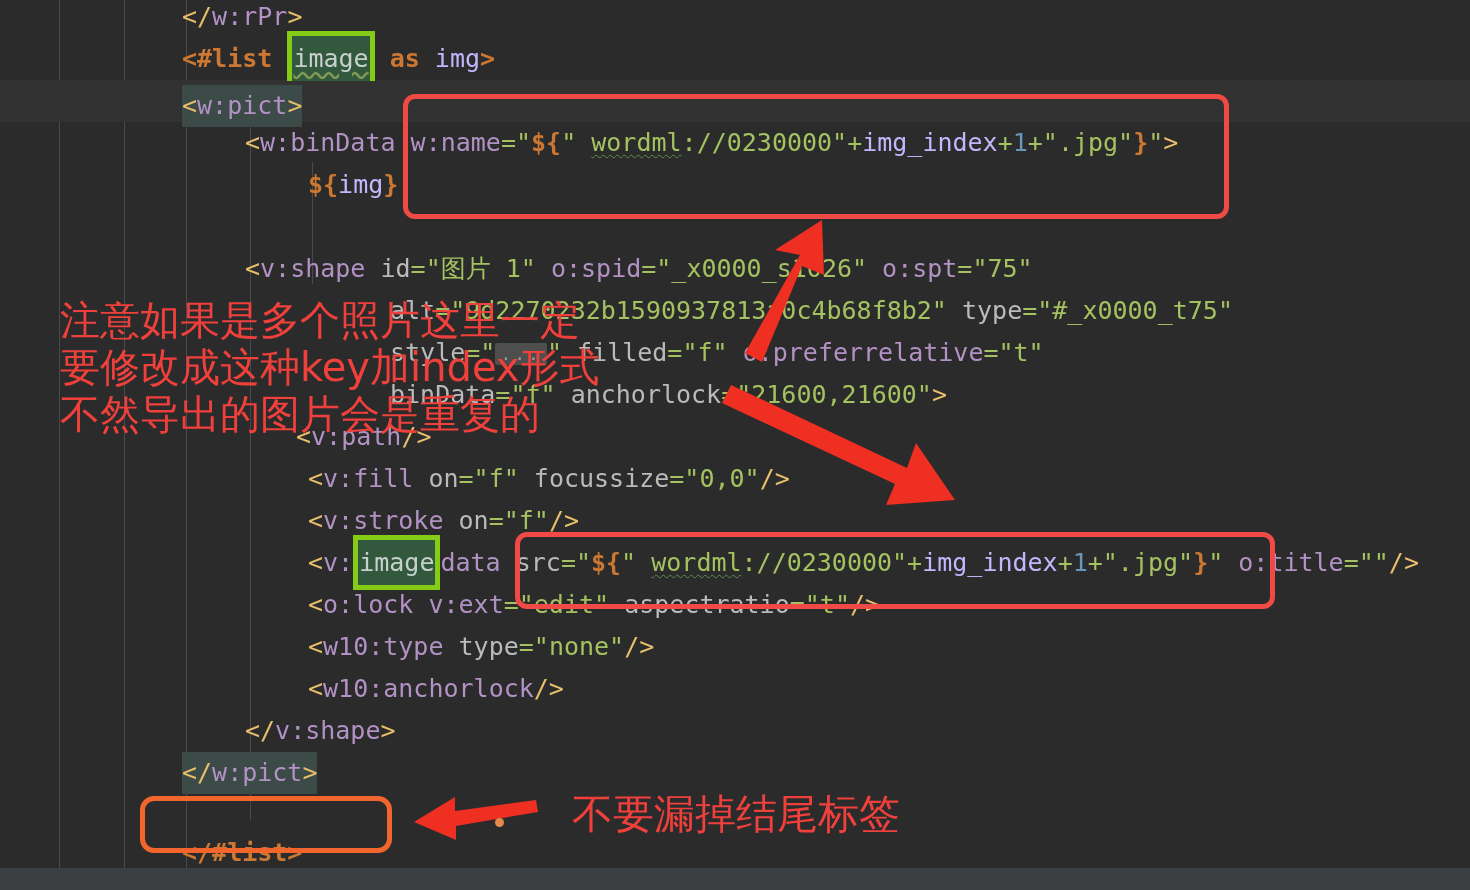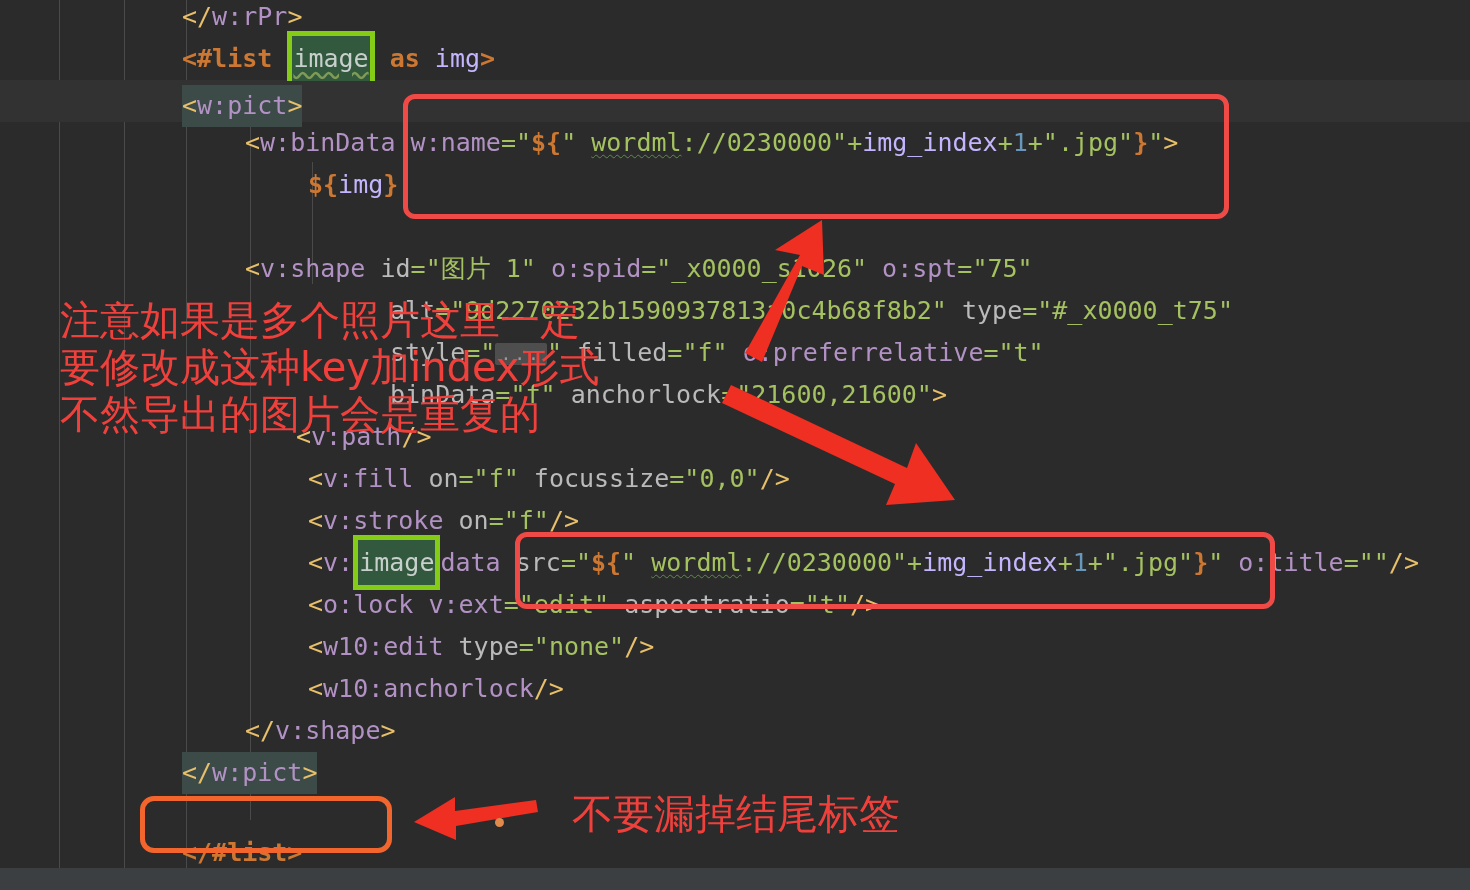--- a/index.html
+++ b/index.html
@@ -123,21 +123,21 @@
   <div class="line" style="top:416px"><span class="code" style="left:296px"><span class="t-punct">&lt;</span><span class="t-tag">v:path</span><span class="t-punct">/&gt;</span></span></div>
 
   <div class="line" style="top:458px"><span class="code" style="left:308px"><span class="t-punct">&lt;</span><span class="t-tag">v:fill</span><span class="t-white"> </span><span class="t-attr">on</span><span class="t-str">=</span><span class="t-str">"f"</span><span class="t-white"> </span><span class="t-attr">focussize</span><span class="t-str">=</span><span class="t-str">"0,0"</span><span class="t-punct">/&gt;</span></span></div>
 
   <div class="line" style="top:500px"><span class="code" style="left:308px"><span class="t-punct">&lt;</span><span class="t-tag">v:stroke</span><span class="t-white"> </span><span class="t-attr">on</span><span class="t-str">=</span><span class="t-str">"f"</span><span class="t-punct">/&gt;</span></span></div>
 
   <div class="line" style="top:542px"><span class="code" style="left:308px"><span class="t-punct">&lt;</span><span class="t-tag">v:</span><span class="hl-occur">image</span><span class="t-tag">data</span><span class="t-white"> </span><span class="t-attr">src</span><span class="t-str">=</span><span class="t-str">"</span><span class="t-ftl">${</span><span class="t-str">"</span><span class="t-str"> </span><span class="t-str squiggle">wordml</span><span class="t-str">://0230000"+</span><span class="t-var">img_index</span><span class="t-str">+</span><span class="t-num">1</span><span class="t-str">+".jpg"</span><span class="t-ftl">}</span><span class="t-str">"</span><span class="t-white"> </span><span class="t-tag">o:title</span><span class="t-str">=</span><span class="t-str">""</span><span class="t-punct">/&gt;</span></span></div>
 
   <div class="line" style="top:584px"><span class="code" style="left:308px"><span class="t-punct">&lt;</span><span class="t-tag">o:lock</span><span class="t-white"> </span><span class="t-tag">v:ext</span><span class="t-str">=</span><span class="t-str">"edit"</span><span class="t-white"> </span><span class="t-attr">aspectratio</span><span class="t-str">=</span><span class="t-str">"t"</span><span class="t-punct">/&gt;</span></span></div>
 
-  <div class="line" style="top:626px"><span class="code" style="left:308px"><span class="t-punct">&lt;</span><span class="t-tag">w10:edit</span><span class="t-white"> </span><span class="t-attr">type</span><span class="t-str">=</span><span class="t-str">"none"</span><span class="t-punct">/&gt;</span></span></div>
+  <div class="line" style="top:626px"><span class="code" style="left:308px"><span class="t-punct">&lt;</span><span class="t-tag">w10:type</span><span class="t-white"> </span><span class="t-attr">type</span><span class="t-str">=</span><span class="t-str">"none"</span><span class="t-punct">/&gt;</span></span></div>
 
   <div class="line" style="top:668px"><span class="code" style="left:308px"><span class="t-punct">&lt;</span><span class="t-tag">w10:anchorlock</span><span class="t-punct">/&gt;</span></span></div>
 
   <div class="line" style="top:710px"><span class="code" style="left:245px"><span class="t-punct">&lt;/</span><span class="t-tag">v:shape</span><span class="t-punct">&gt;</span></span></div>
 
   <div class="line" style="top:752px"><span class="code hl-block" style="left:182px"><span class="t-punct">&lt;/</span><span class="t-tag">w:pict</span><span class="t-punct">&gt;</span></span></div>
 
   <div class="line" style="top:832px"><span class="code" style="left:182px"><span class="t-ftl">&lt;/#list&gt;</span></span></div>
 
 

